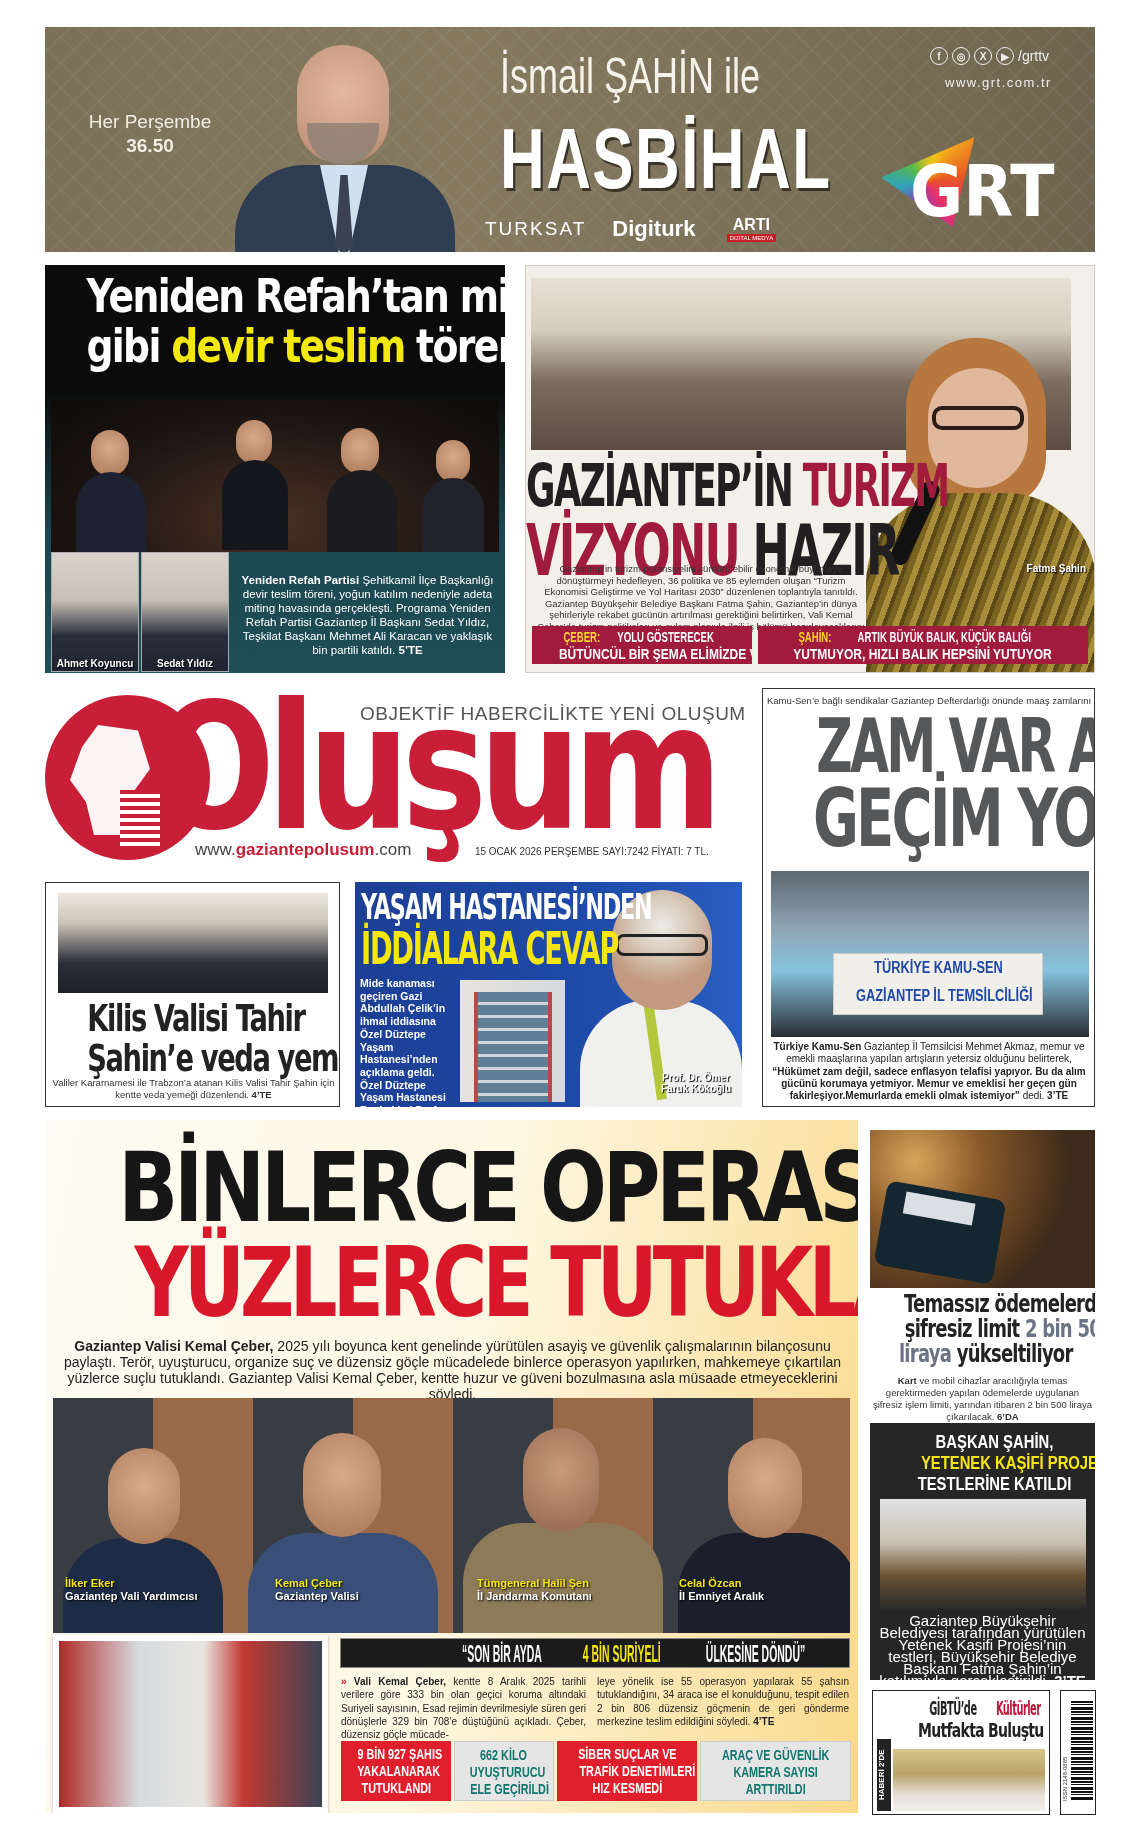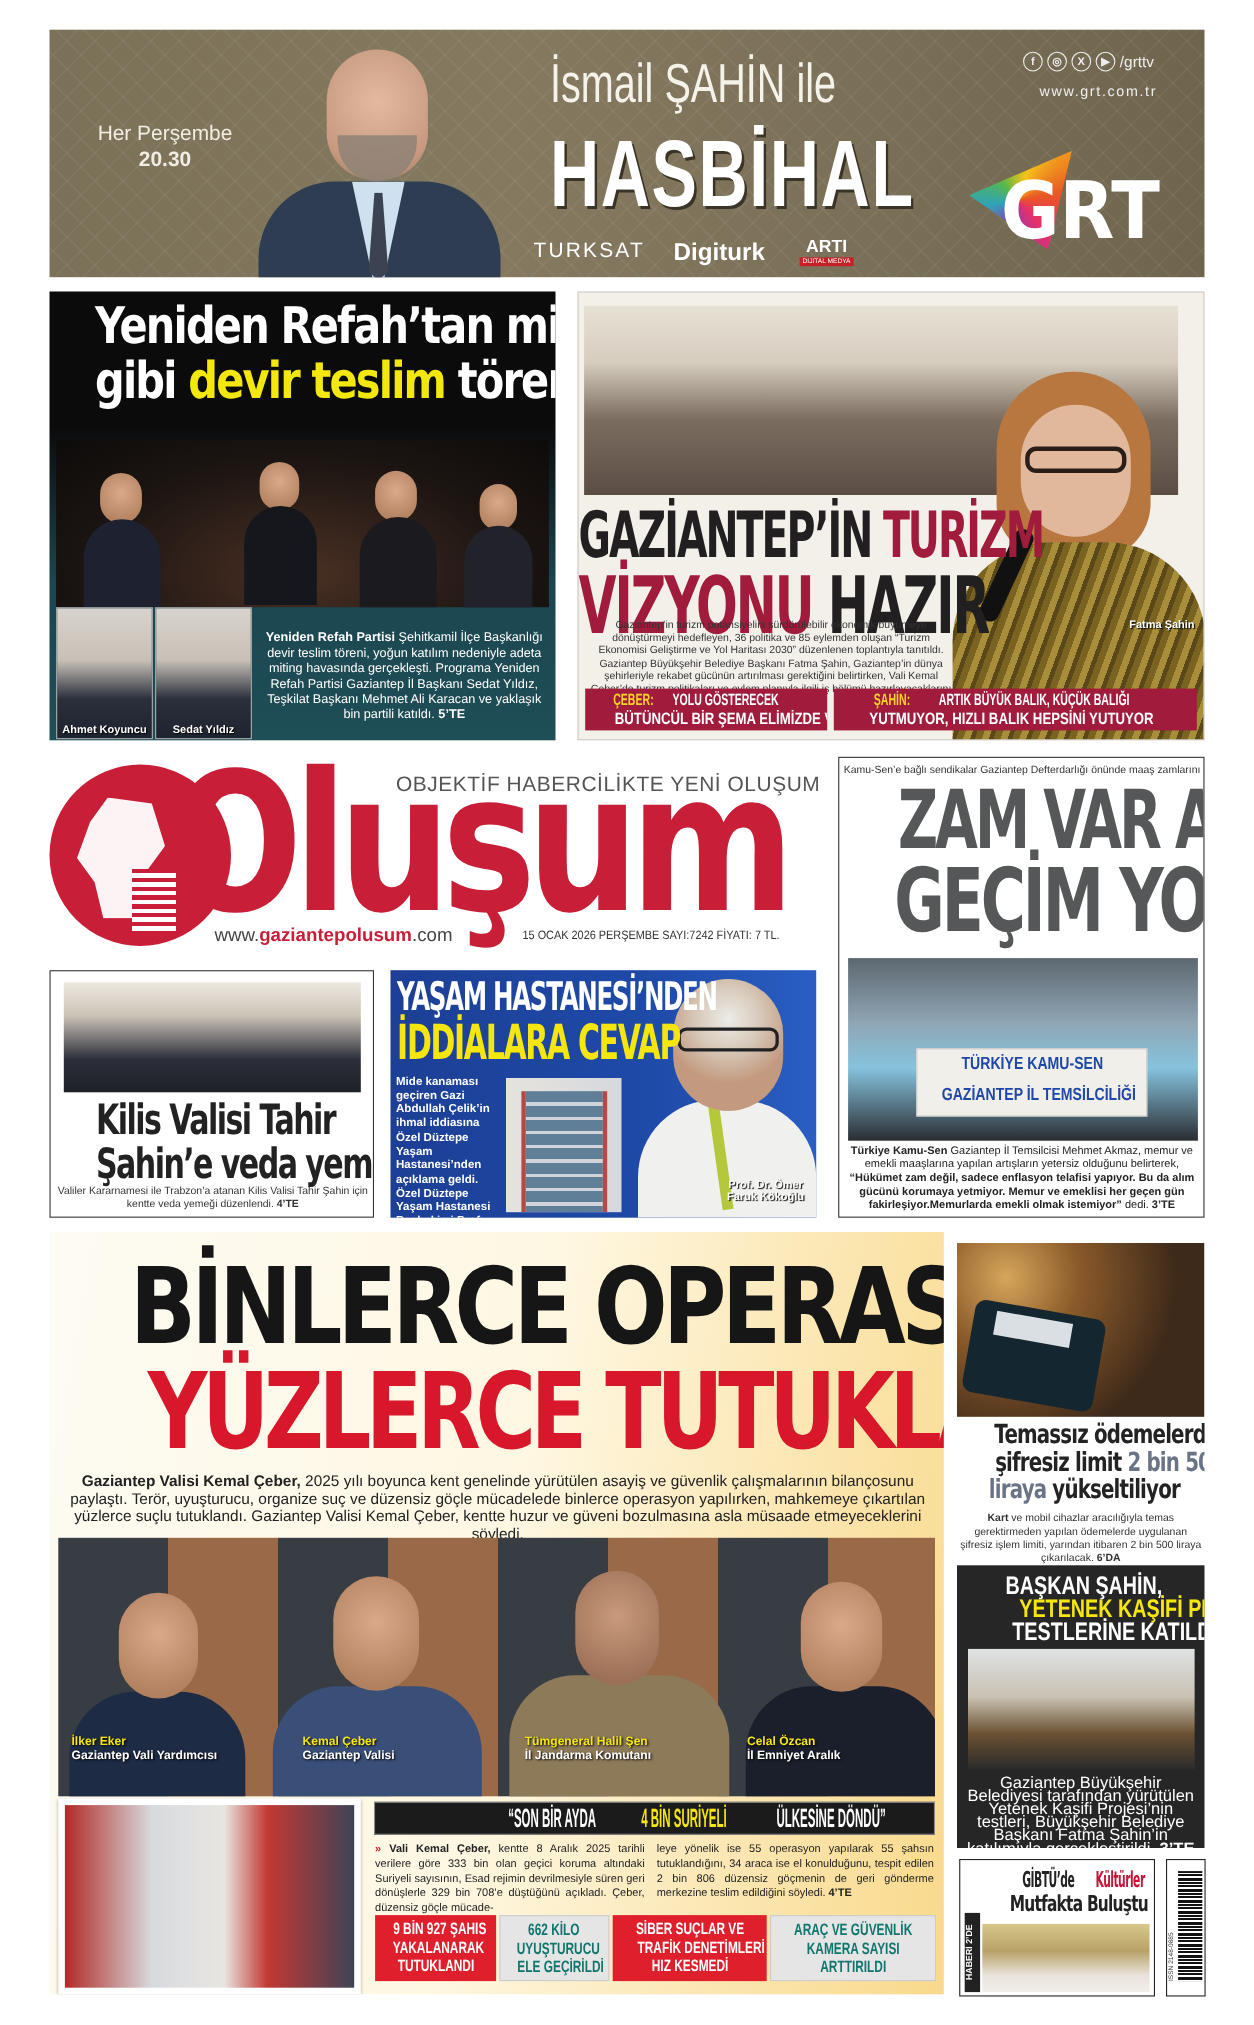--- a/index.html
+++ b/index.html
@@ -55,21 +55,21 @@
   #turizm .hl2{left:0;top:248px;font-size:72px;line-height:72px;font-weight:700;font-family:"DejaVu Sans",sans-serif;letter-spacing:-3px;transform:scaleX(0.62);transform-origin:left top;white-space:nowrap;color:#221f20;}
   #turizm .red{color:#a01b3c;}
   #turizm .body{left:10px;top:297px;width:330px;font-size:9.5px;line-height:11.5px;text-align:center;color:#333;}
   #turizm .woman{left:340px;top:62px;width:230px;height:346px;}
   #turizm .woman .hair{position:absolute;left:40px;top:10px;width:140px;height:170px;border-radius:70px 70px 50px 50px;background:#b8773e;}
   #turizm .woman .face{position:absolute;left:62px;top:40px;width:100px;height:120px;border-radius:50px;background:#e2b89d;}
   #turizm .woman .glasses{position:absolute;left:66px;top:78px;width:92px;height:24px;border:4px solid #2a1d18;border-radius:10px;}
   #turizm .woman .jacket{position:absolute;left:0;top:165px;width:230px;height:190px;border-radius:90px 90px 0 0;background:repeating-linear-gradient(110deg,#7a6320 0 6px,#a88d3a 6px 12px,#5a4818 12px 16px);}
   #turizm .woman .mic{position:absolute;left:40px;top:150px;width:18px;height:90px;background:#111;transform:rotate(25deg);border-radius:8px;}
   #turizm .capname{right:8px;top:297px;color:#fff;font-size:10px;font-weight:700;text-shadow:1px 1px 1px #000;}
-  #turizm .q1,#turizm .q2{top:360px;height:38px;background:#a01b3c;color:#fff;font-weight:700;font-size:15px;line-height:17px;text-align:left;padding-top:2px;overflow:hidden;}
+  #turizm .q1,#turizm .q2{top:360px;height:38px;background:#a01b3c;color:#fff;font-weight:700;font-size:15px;line-height:17px;text-align:center;padding-top:2px;overflow:hidden;}
   #turizm .q1{left:6px;width:220px;}
   #turizm .q2{left:232px;width:330px;}
   #turizm .q1 span,#turizm .q2 span{display:inline-block;transform:scaleX(0.8);white-space:nowrap;}
   #turizm .q1 .y,#turizm .q2 .y{color:#f7d32d;}
 
   
   #mast{left:45px;top:685px;width:700px;height:185px;}
   #mast .circle{left:0;top:10px;width:165px;height:165px;border-radius:50%;background:#c81e38;}
   #mast .circle .face{position:absolute;left:25px;top:30px;width:80px;height:110px;background:#fff;clip-path:polygon(35% 0,85% 5%,100% 40%,80% 60%,90% 100%,30% 100%,20% 70%,0 50%,15% 20%);opacity:.95;}
   #mast .circle .stripes{position:absolute;left:75px;top:95px;width:40px;height:60px;background:repeating-linear-gradient(180deg,#c81e38 0 4px,#fff 4px 8px);}
@@ -141,21 +141,21 @@
   #pos .photo{left:0;top:10px;width:225px;height:158px;background:radial-gradient(circle at 20% 20%,#d6a65c 0,#8a5a2a 30%,#3e2a1a 70%);}
   #pos .term{position:absolute;left:10px;top:60px;width:120px;height:85px;background:#14262f;border-radius:10px;transform:rotate(10deg);}
   #pos .term .scr{position:absolute;left:20px;top:8px;width:70px;height:22px;background:#d9dfe3;}
   #pos .h{left:0;top:172px;width:225px;text-align:center;font-size:24px;line-height:25px;font-weight:700;font-family:"DejaVu Sans",sans-serif;color:#232323;letter-spacing:-1px;}
   #pos .h .inner{display:inline-block;transform:scaleX(0.75);white-space:nowrap;}
   #pos .h .blue{color:#6b7486;}
   #pos .body{left:0;top:255px;width:225px;text-align:center;font-size:9.5px;line-height:12px;color:#333;}
   #pos .body b{font-weight:700;}
 
   #sahin{left:870px;top:1423px;width:225px;height:257px;background:#262626;overflow:hidden;}
-  #sahin .h{left:0;top:8px;width:225px;font-size:23px;line-height:21px;font-weight:700;color:#fff;padding-left:24px;}
+  #sahin .h{left:0;top:8px;width:225px;text-align:center;font-size:19px;line-height:21px;font-weight:700;color:#fff;padding-left:24px;}
   #sahin .h span{display:inline-block;transform:scaleX(0.78);white-space:nowrap;}
   #sahin .h .y{color:#f4e60e;}
   #sahin .photo{left:10px;top:76px;width:206px;height:110px;background:linear-gradient(180deg,#dfe2e4 0%,#c9c1b2 40%,#6b5233 70%,#2a2a2a 100%);}
   #sahin .body{left:5px;top:192px;width:215px;text-align:center;font-size:15px;line-height:12px;color:#fff;}
 
   #gibtu{left:872px;top:1690px;width:178px;height:125px;border:1.5px solid #222;background:#fff;overflow:hidden;}
   #gibtu .h{left:18px;top:6px;width:158px;text-align:center;font-size:20px;line-height:22px;font-weight:700;font-family:"DejaVu Sans",sans-serif;color:#222;letter-spacing:-1px;}
   #gibtu .h span{display:inline-block;transform:scaleX(0.7);white-space:nowrap;}
   #gibtu .h .r{color:#c4163a;}
   #gibtu .side{left:4px;top:48px;width:14px;height:72px;background:#222;color:#fff;font-size:8px;font-weight:700;writing-mode:vertical-rl;transform:rotate(180deg);text-align:center;}
@@ -163,21 +163,21 @@
   #barcode{left:1060px;top:1690px;width:36px;height:125px;border:1.5px solid #222;background:#fff;overflow:hidden;}
   #barcode .bars{position:absolute;left:10px;top:10px;width:22px;height:100px;background:repeating-linear-gradient(180deg,#111 0 2px,#fff 2px 3px,#111 3px 4px,#fff 4px 6px,#111 6px 9px,#fff 9px 10px);}
   #barcode .isbn{position:absolute;left:1px;top:10px;width:9px;height:100px;font-size:6px;writing-mode:vertical-rl;transform:rotate(180deg);color:#333;}
 </style>
 </head>
 <body>
 
 <div id="banner" class="abs">
   <div class="pattern"></div>
   <div class="abs day">Her Perşembe</div>
-  <div class="abs time">20.30</div>
+  <div class="abs time">36.50</div>
   <div class="abs person">
     <div class="suit"></div>
       <div class="shirt"></div>
       <div class="tie"></div>
     <div class="head"></div>
       <div class="beard"></div>
   </div>
   <div class="abs title1">İsmail ŞAHİN ile</div>
   <div class="abs title2">HASBİHAL</div>
   <div class="abs logos">

